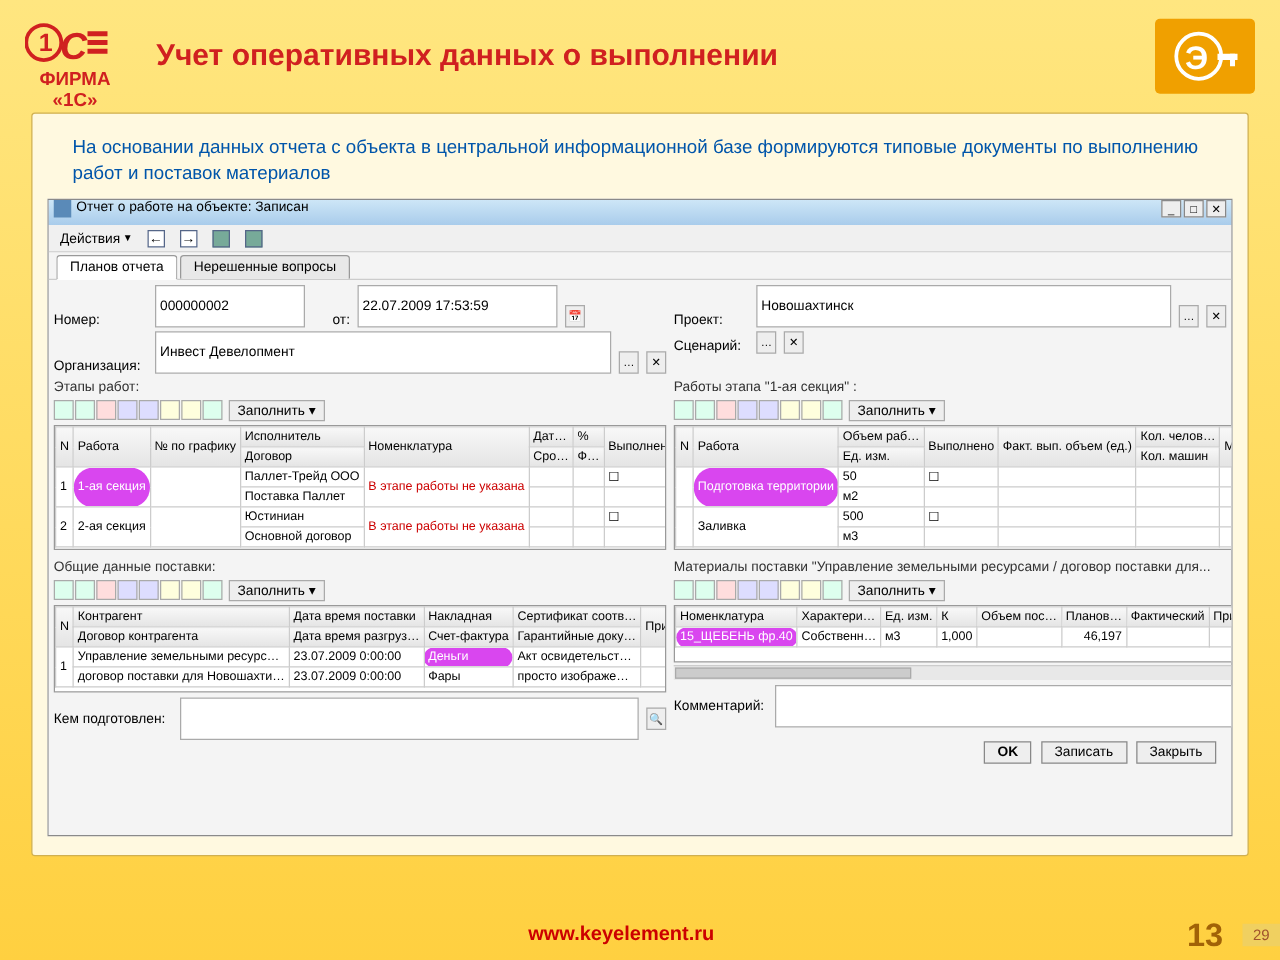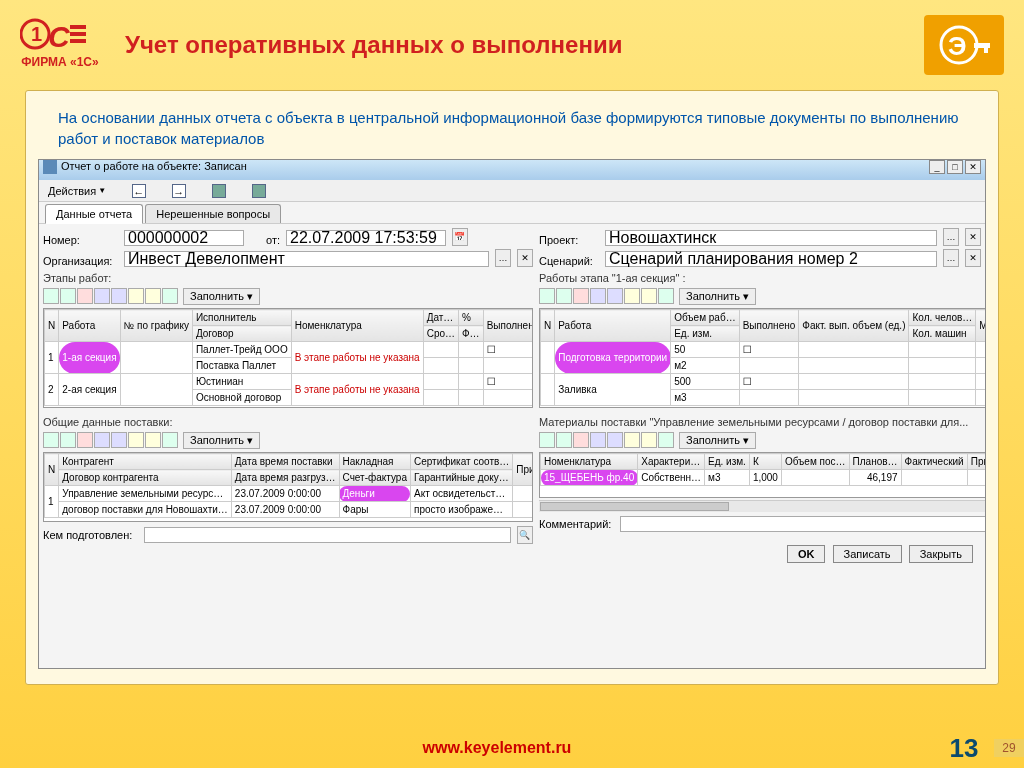--- a/index.html
+++ b/index.html
@@ -1,44 +1,44 @@
 <!DOCTYPE html>
 <html><head>
 <meta charset="utf-8">
 <style>
 * { box-sizing: border-box; margin: 0; padding: 0; }
 body { font-family: Arial, sans-serif; font-size: 11px; background: linear-gradient(to bottom, #ffe680 0%, #ffd040 100%); width: 1024px; height: 768px; overflow: hidden; }
 .slide { width: 1024px; height: 768px; position: relative; }
 .header { display: flex; align-items: center; padding: 10px 20px; height: 90px; }
 .logo-1c { width: 80px; height: 60px; margin-right: 25px; text-align: center; }
 .logo-1c svg { display: block; }
-.logo-1c .firm { color: #d02020; font-size: 12px; font-weight: bold; margin-top: 2px; }
+.logo-1c .firm { color: #d02020; font-size: 15px; font-weight: bold; margin-top: 2px; }
 .slide-title { color: #d02020; font-size: 24px; font-weight: bold; flex: 1; }
 .logo-key { width: 80px; height: 60px; background: #f0a000; border-radius: 4px; margin-left: 20px; display: flex; align-items: center; justify-content: center; }
 .content-box { margin: 0 25px; background: #fff9e0; border: 1px solid #d0b050; border-radius: 3px; padding: 12px; height: 595px; }
 .intro-text { color: #0055aa; font-size: 15px; line-height: 1.4; padding: 4px 20px 10px 20px; }
 .app-window { background: #fff; border: 1px solid #8a8a8a; height: 510px; }
 .titlebar { background: linear-gradient(to bottom, #cde6f7, #a9cceb); height: 20px; display: flex; align-items: flex-start; padding: 0 4px; font-size: 11px; }
 .titlebar .win-icon { width: 14px; height: 14px; background: #5a8ab8; margin-right: 4px; }
 .titlebar .wt { flex: 1; }
 .win-ctrl { display: flex; gap: 2px; }
 .win-btn { width: 16px; height: 14px; border: 1px solid #888; background: #eee; font-size: 9px; text-align: center; line-height: 12px; cursor: pointer; }
-.toolbar { background: #f0f0f0; border-bottom: 1px solid #ccc; height: 22px; display: flex; align-items: center; padding: 0 4px; gap: 16px; }
+.toolbar { background: #f0f0f0; border-bottom: 1px solid #ccc; height: 22px; display: flex; align-items: center; padding: 0 4px; gap: 2px; }
 .tb-btn { padding: 1px 4px; border: 1px solid transparent; cursor: pointer; font-size: 11px; display: flex; align-items: center; gap: 2px; }
 .tb-btn .caret { font-size: 8px; }
 .ico { width: 14px; height: 14px; display: inline-block; background: #7a9; border: 1px solid #568; }
 .ico-arr-l { background: #fff; }
 .ico-arr-r { background: #fff; }
 .tabs-row { background: #f4f4f4; border-bottom: 1px solid #ccc; height: 22px; display: flex; align-items: flex-end; padding-left: 6px; }
 .tab { padding: 3px 10px; border: 1px solid #999; border-bottom: none; background: #e8e8e8; margin-right: 2px; cursor: pointer; border-radius: 3px 3px 0 0; font-size: 11px; }
 .tab.active { background: #fff; border-bottom: 1px solid #fff; position: relative; top: 1px; }
 .form-body { padding: 4px; background: #f4f4f4; height: 444px; overflow: hidden; }
 .frow { display: flex; gap: 6px; margin-bottom: 3px; align-items: flex-end; }
 .lbl { width: 75px; font-size: 11px; }
-.inp { background: #fff; border: 1px solid #aaa; height: 16px; padding: 1px 3px; font-size: 16px; display: flex; align-items: center; }
+.inp { background: #fff; border: 1px solid #aaa; height: 34px; padding: 1px 3px; font-size: 11px; display: flex; align-items: center; }
 .inp.w120 { width: 120px; }
 .inp.w160 { width: 160px; }
 .inp.flex { flex: 1; }
 .inp-btn { width: 16px; height: 18px; border: 1px solid #aaa; background: #eee; text-align: center; font-size: 9px; line-height: 16px; cursor: pointer; }
 .col-l { width: 490px; }
 .col-r { flex: 1; }
 .two-col { display: flex; gap: 6px; }
 .section-label { font-size: 11px; padding: 2px 0; color: #333; }
 .mini-toolbar { display: flex; gap: 1px; align-items: center; height: 20px; margin-bottom: 2px; }
 .mini-ico { width: 16px; height: 16px; border: 1px solid #aaa; background: #dfe; cursor: pointer; }
@@ -51,21 +51,21 @@
 .grid th, .grid td { border: 1px solid #ccc; padding: 1px 3px; text-align: left; height: 16px; overflow: hidden; white-space: nowrap; }
 .grid th { background: linear-gradient(to bottom, #f8f8f8, #e4e4e4); font-weight: normal; font-size: 10px; }
 .grid .sel { background: #d946ef; color: #fff; border-radius: 16px; }
 .grid .red-txt { color: #c00; }
 .footer-row { display: flex; gap: 6px; margin-top: 4px; align-items: center; }
 .btn-row { text-align: right; padding: 4px 8px 0 0; }
 .btn { padding: 2px 10px; border: 1px solid #888; background: #eee; cursor: pointer; margin-left: 4px; font-size: 11px; }
 .btn.bold { font-weight: bold; }
 .slide-footer { position: absolute; bottom: 0; left: 0; right: 0; height: 40px; display: flex; align-items: center; }
 .footer-url { flex: 1; text-align: center; color: #c00; font-weight: bold; font-size: 16px; }
-.page-num-main { width: 60px; text-align: center; color: #0c4a6e; font-size: 26px; font-weight: bold; }
+.page-num-main { width: 60px; text-align: center; color: #a16207; font-size: 26px; font-weight: bold; }
 .page-num-small { width: 30px; text-align: center; color: #a0522d; font-size: 12px; background: #f0d060; padding: 2px; }
 .scroll-stub { height: 12px; background: #e8e8e8; border-top: 1px solid #ccc; margin-top: 2px; display: flex; }
 .scroll-stub .thumb { width: 40%; background: #ccc; border: 1px solid #aaa; margin: 1px; }
 </style>
 </head>
 <body>
 
 <div class="slide">
   <div class="header">
     <div class="logo-1c">
@@ -115,21 +115,21 @@
           </div>
         <div class="tb-btn">
             <span class="ico"></span>
           </div>
         <div class="tb-btn">
             <span class="ico"></span>
           </div>
       </div>
 
       <div class="tabs-row">
-        <div class="tab active">Данные отчета</div>
+        <div class="tab active">Планов отчета</div>
         <div class="tab">Нерешенные вопросы</div>
       </div>
 
       <div class="form-body">
         <div class="two-col">
           <div class="col-l">
             <div class="frow">
               <div class="lbl">Номер:</div>
               <div class="inp w120">000000002</div>
               <div style="width:30px; text-align:right;">от:</div>
@@ -145,21 +145,20 @@
           </div>
           <div class="col-r">
             <div class="frow">
               <div class="lbl" style="width:60px">Проект:</div>
               <div class="inp flex">Новошахтинск</div>
               <div class="inp-btn">…</div>
               <div class="inp-btn">✕</div>
             </div>
             <div class="frow">
               <div class="lbl" style="width:60px">Сценарий:</div>
-              <div class="inp flex">Сценарий планирования номер 2</div>
               <div class="inp-btn">…</div>
               <div class="inp-btn">✕</div>
             </div>
           </div>
         </div>
 
         <div class="two-col">
 
           <div class="col-l">
             <div class="section-label">Этапы работ:</div>

